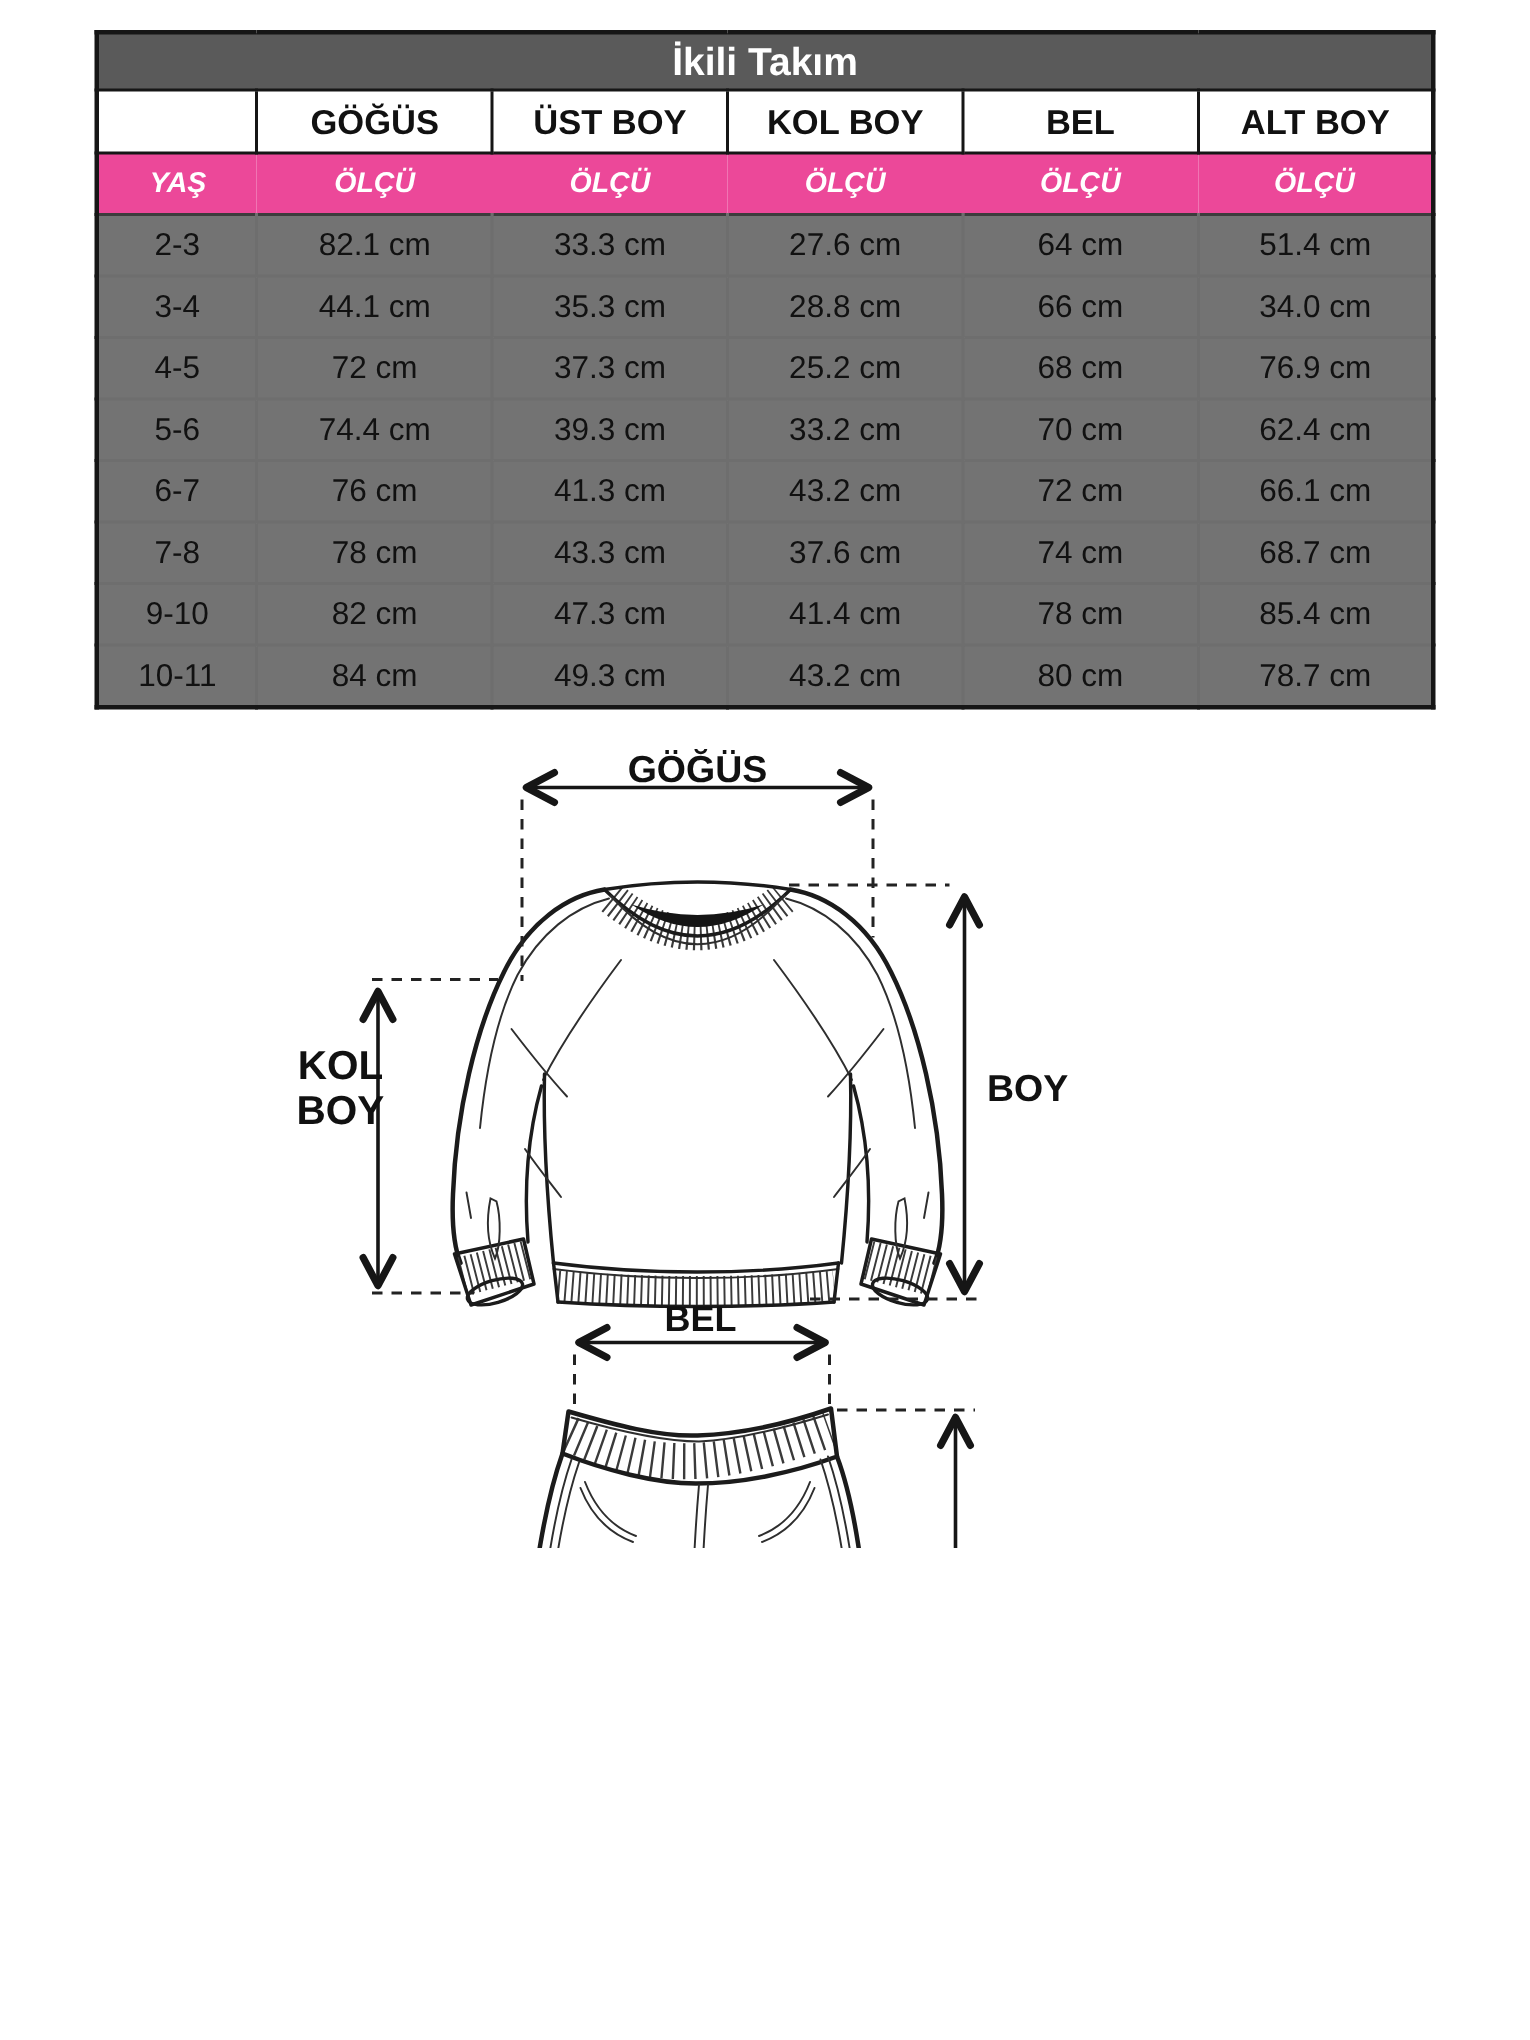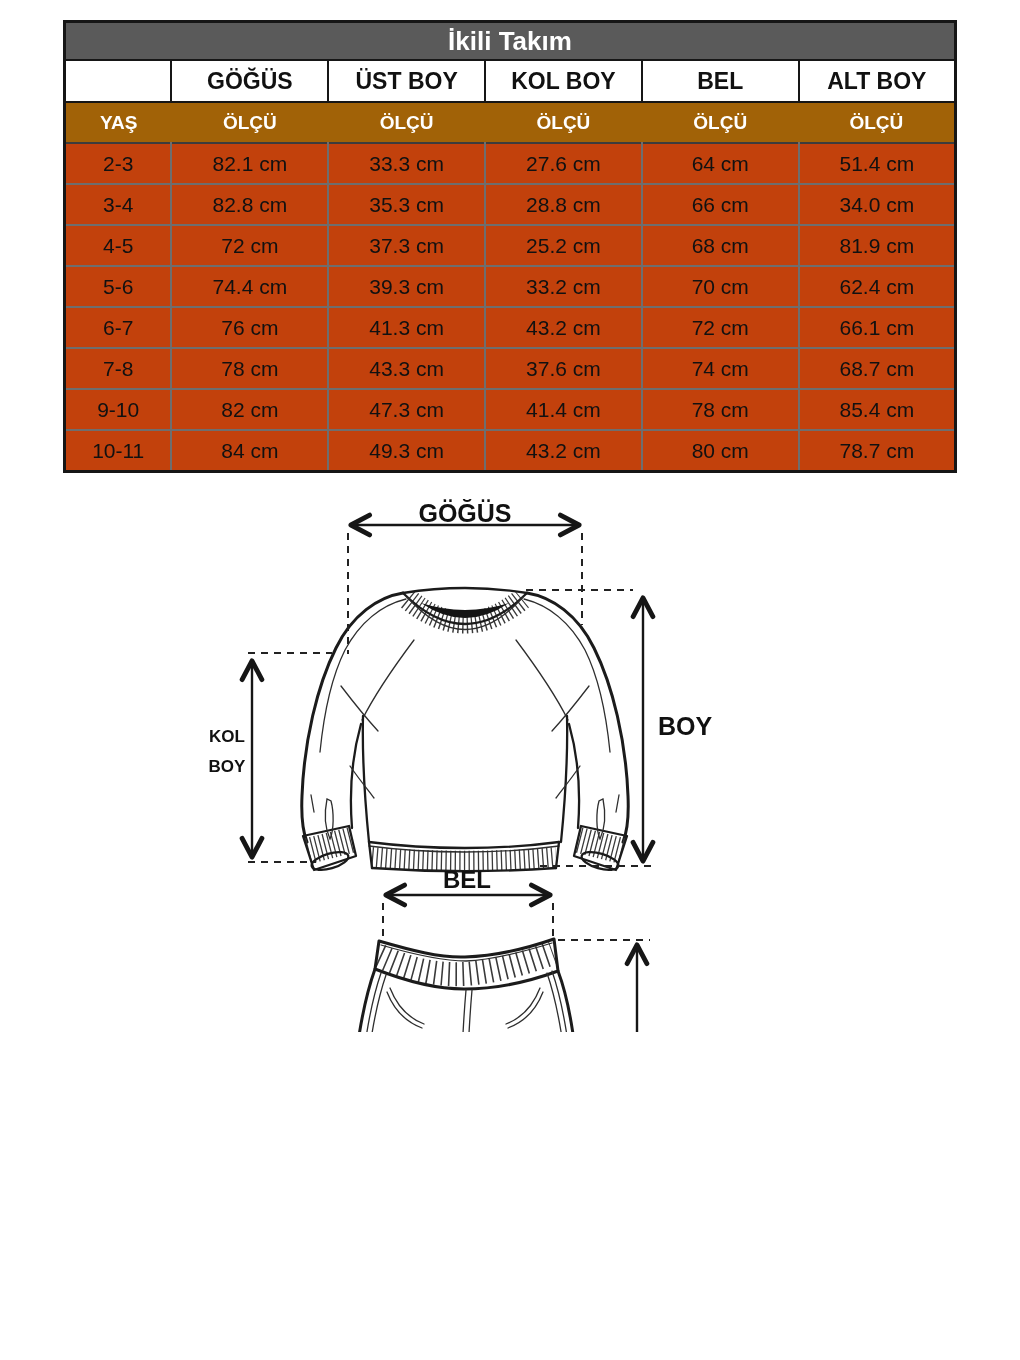--- a/index.html
+++ b/index.html
@@ -7,30 +7,30 @@
         font-family:"Liberation Sans","DejaVu Sans",sans-serif;color:#161616;}
 
   
   table.size{position:absolute;left:63px;top:20px;width:894px;border-collapse:collapse;
              table-layout:fixed;border:3px solid #161616;}
   table.size th,table.size td{text-align:center;vertical-align:middle;padding:0;}
   tr.title-row th{background:#5a5a5a;color:#ffffff;font-size:26px;font-weight:bold;
                   height:36px;border-bottom:2px solid #161616;}
   tr.cols-row th{background:#ffffff;color:#111;font-size:23px;font-weight:bold;
                  height:40px;border:2px solid #161616;}
-  tr.olcu-row th{background:#a16207;color:#ffffff;font-size:19px;font-weight:bold;
-                 height:39px;border:none;}
-  tbody td{background:#c2410c;color:#111;font-size:21px;height:39px;
+  tr.olcu-row th{background:#ec4899;color:#ffffff;font-size:19px;font-weight:bold;
+                 height:39px;border:none;font-style:italic;}
+  tbody td{background:#737373;color:#111;font-size:21px;height:39px;
            border:2px solid #6e6e6e;}
   tbody tr:first-child td{border-top:2px solid #3c3c3c;}
 
   
   .dlabel{position:absolute;font-weight:bold;color:#111;text-align:center;line-height:1.15;}
   .lbl-chest{left:365px;top:499px;width:200px;font-size:25px;}
-  .lbl-kol{left:168px;top:722px;width:118px;font-size:17px;line-height:30px;}
+  .lbl-kol{left:168px;top:695px;width:118px;font-size:27px;line-height:30px;}
   .lbl-boy-top{left:658px;top:712px;width:90px;font-size:25px;text-align:left;}
   .lbl-bel{left:415px;top:866px;width:104px;font-size:24px;}
   .lbl-boy-bottom{left:653px;top:1114px;width:90px;font-size:25px;text-align:left;}
 
   svg.diagram{position:absolute;left:0;top:0;}
   .heavy{fill:none;stroke:#1b1b1b;stroke-width:3;stroke-linecap:round;stroke-linejoin:round;}
   .mid{fill:none;stroke:#1b1b1b;stroke-width:2.3;stroke-linecap:round;stroke-linejoin:round;}
   .thin{fill:none;stroke:#2e2e2e;stroke-width:1.3;stroke-linecap:round;}
   .hatch{fill:none;stroke:#3a3a3a;}
   .arrow{fill:none;stroke:#161616;stroke-width:2.4;}
@@ -75,33 +75,33 @@
         <tr>
           <td>2-3</td>
           <td>82.1 cm</td>
           <td>33.3 cm</td>
           <td>27.6 cm</td>
           <td>64 cm</td>
           <td>51.4 cm</td>
         </tr>
         <tr>
           <td>3-4</td>
-          <td>82.8 cm</td>
+          <td>44.1 cm</td>
           <td>35.3 cm</td>
           <td>28.8 cm</td>
           <td>66 cm</td>
           <td>34.0 cm</td>
         </tr>
         <tr>
           <td>4-5</td>
           <td>72 cm</td>
           <td>37.3 cm</td>
           <td>25.2 cm</td>
           <td>68 cm</td>
-          <td>81.9 cm</td>
+          <td>76.9 cm</td>
         </tr>
         <tr>
           <td>5-6</td>
           <td>74.4 cm</td>
           <td>39.3 cm</td>
           <td>33.2 cm</td>
           <td>70 cm</td>
           <td>62.4 cm</td>
         </tr>
         <tr>

